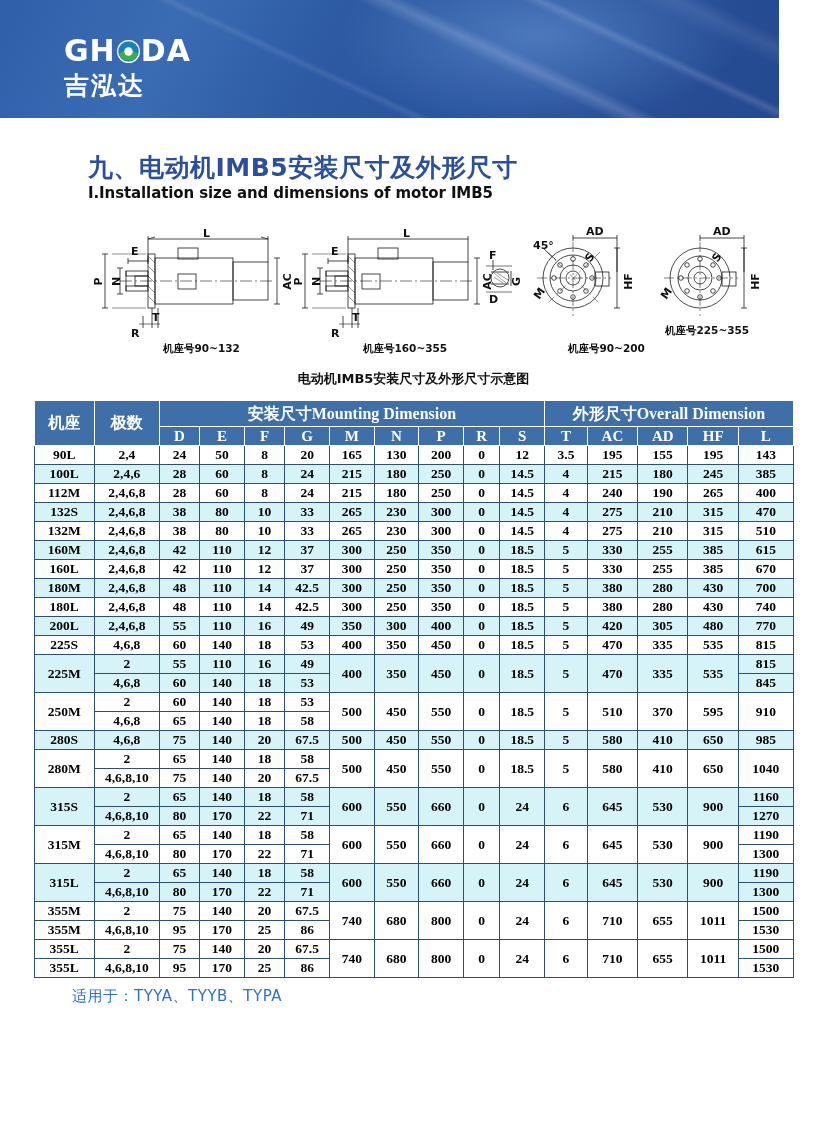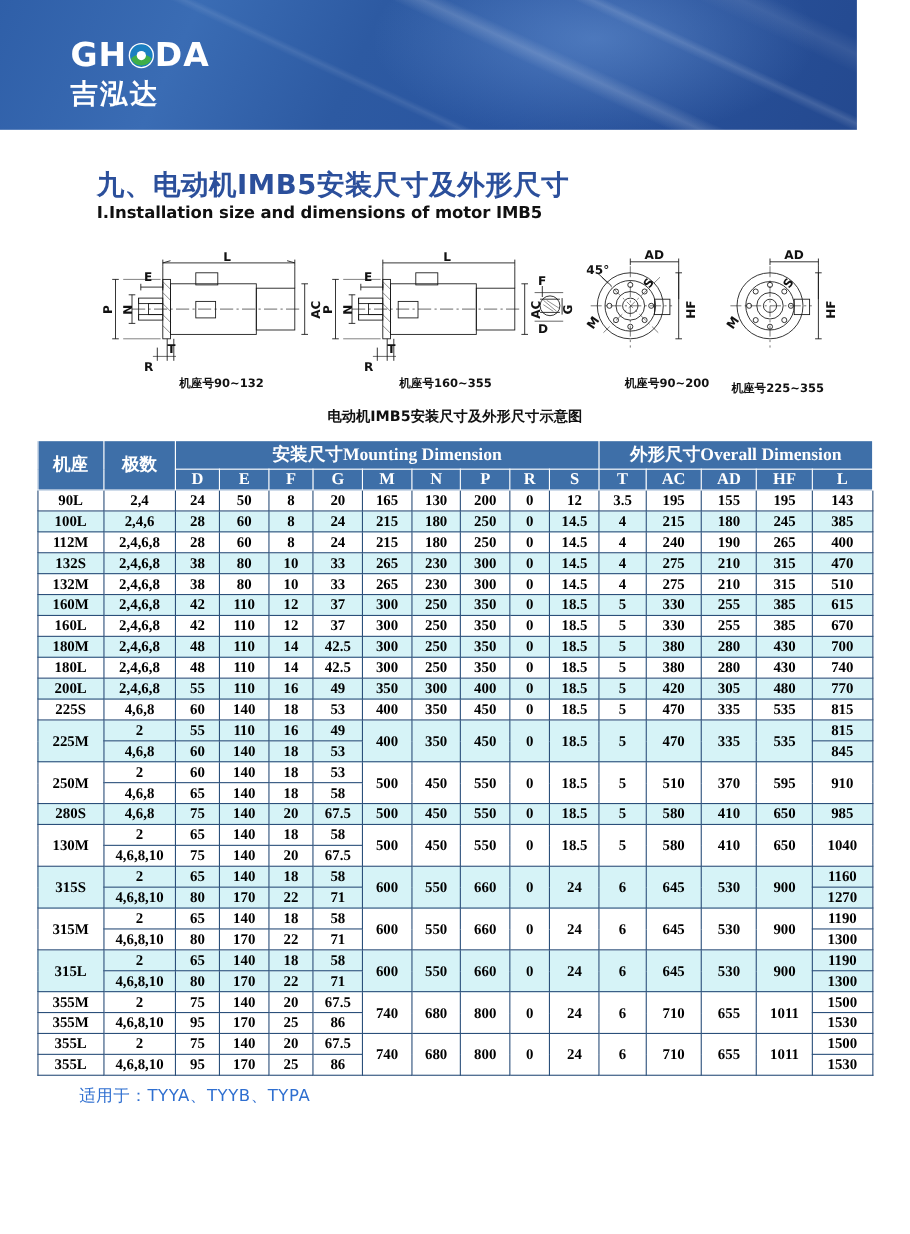--- a/index.html
+++ b/index.html
@@ -323,21 +323,21 @@
     <div class="dim-label" style="left:586px; top:36px; transform:rotate(-55deg);">S</div>
 
     <div class="dim-label" style="left:713px; top:10px;">AD</div>
     <div class="dim-label vert" style="left:747px; top:60px;">HF</div>
     <div class="dim-label" style="left:661px; top:72px; transform:rotate(-55deg);">M</div>
     <div class="dim-label" style="left:713px; top:36px; transform:rotate(-55deg);">S</div>
 
     <div class="cap" style="left:163px; top:126px;">机座号90~132</div>
     <div class="cap" style="left:363px; top:126px;">机座号160~355</div>
     <div class="cap" style="left:568px; top:126px;">机座号90~200</div>
-    <div class="cap" style="left:665px; top:130px;">机座号225~355</div>
+    <div class="cap" style="left:665px; top:108px;">机座号225~355</div>
   </div>
 
   <div class="fig-caption">电动机IMB5安装尺寸及外形尺寸示意图</div>
 
   <div class="tbl-wrap">
     <table class="spec">
       <thead>
         <tr>
           <th rowspan="2" style="width:62px;" class="cn">机座</th>
           <th rowspan="2" style="width:66px;" class="cn">极数</th>
@@ -623,21 +623,21 @@
             <td>550</td>
             <td>0</td>
             <td>18.5</td>
             <td>5</td>
             <td>580</td>
             <td>410</td>
             <td>650</td>
             <td>985</td>
           </tr>
           <tr>
-            <td rowspan="2" class="frame">130M</td>
+            <td rowspan="2" class="frame">280M</td>
             <td>2</td>
             <td>65</td>
             <td>140</td>
             <td>18</td>
             <td>58</td>
             <td rowspan="2">500</td>
             <td rowspan="2">450</td>
             <td rowspan="2">550</td>
             <td rowspan="2">0</td>
             <td rowspan="2">18.5</td>

